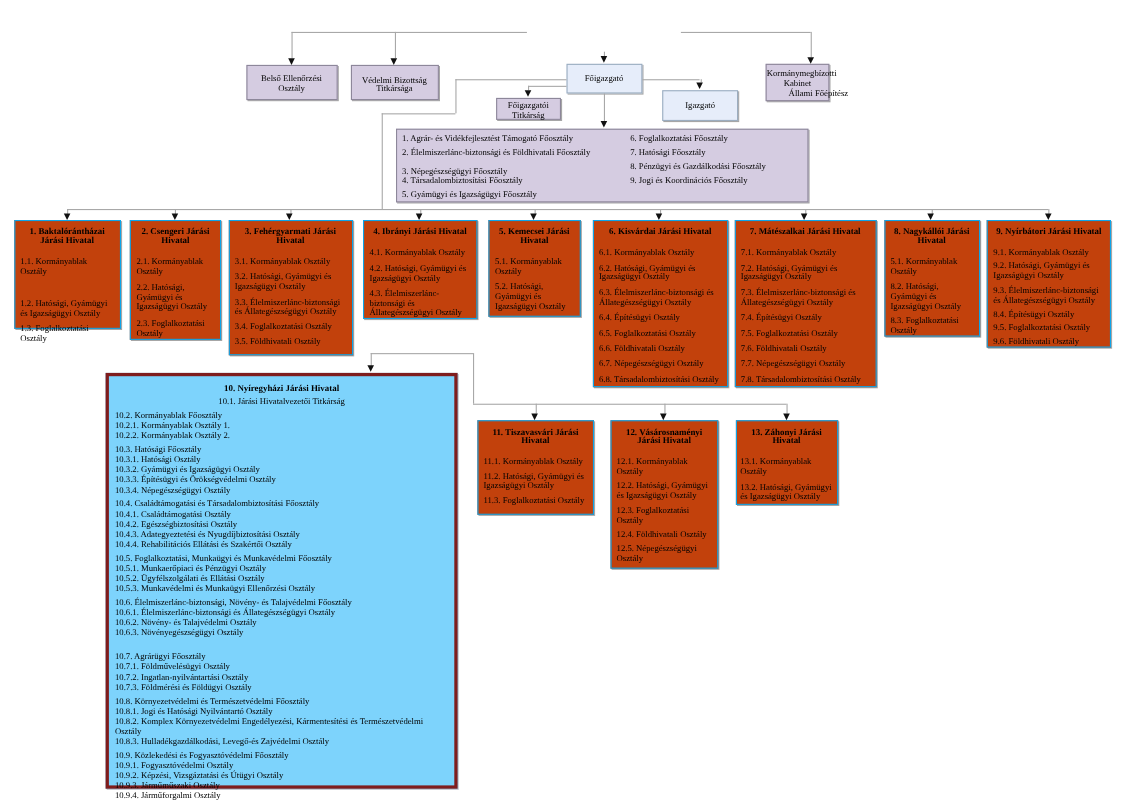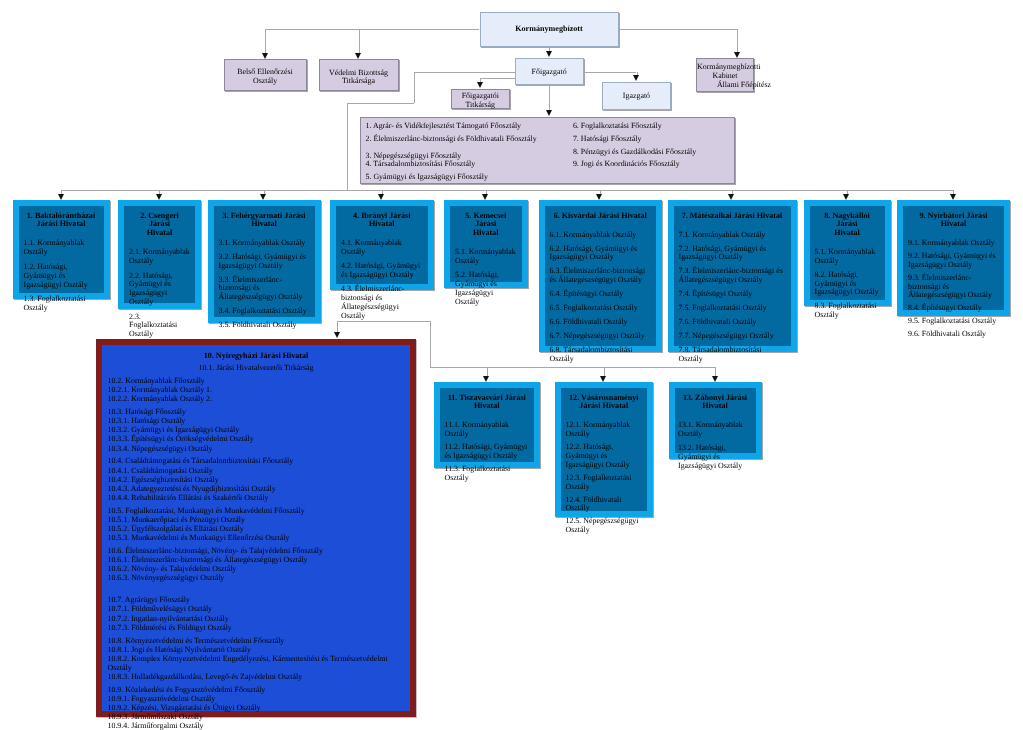--- a/index.html
+++ b/index.html
@@ -3,23 +3,23 @@
 <meta charset="utf-8">
 <title>Szervezeti abra</title>
 <style>
   html,body{margin:0;padding:0;background:#ffffff;}
   body{width:1023px;height:730px;overflow:hidden;
        font-family:"Liberation Serif",serif;color:#000;
        -webkit-font-smoothing:antialiased;
        text-rendering:geometricPrecision;}
   #stage{position:relative;width:1023px;height:730px;}
   .box{position:absolute;box-sizing:border-box;font-size:7.9px;line-height:8.8px;}
-  .bx-green{background:#0369a1;border:6px solid #0ea5e9;}
+  .bx-green{background:#c2410c;border:1px solid #0ea5e9;}
   .bx-purple{background:#d5cce1;border:1px solid #8d879a;}
-  .bx-blue{background:#1d4ed8;border:6px solid #7f1d1d;}
+  .bx-blue{background:#7dd3fc;border:3px solid #7f1d1d;}
   .bx-ltblue{background:#e6edfa;border:1px solid #9badc0;}
   .sh{box-shadow:1px 1px 0 rgba(128,128,128,0.7);}
   .shd{box-shadow:1px 1px 0 rgba(120,130,150,0.5);}
   .ttl{font-weight:bold;text-align:center;font-size:8.1px;}
   .tl{position:absolute;left:0;width:100%;font-weight:normal;font-size:7.9px;line-height:9.2px;}
   .tb{font-weight:bold;font-size:8.1px;}
   .itm{text-align:left;margin-top:5.4px;}
   .fo{position:absolute;white-space:nowrap;margin-top:0;}
   .ttl + .itm{margin-top:10.4px;}
   .nytitle{margin-bottom:0;line-height:9.1px;}
@@ -31,23 +31,20 @@
   .lnh{height:1px;}
   .lnv{width:1px;}
   .arw{position:absolute;width:0;height:0;
        border-left:3.6px solid transparent;border-right:3.6px solid transparent;
        border-top:6.3px solid #111111;}
 </style>
 </head>
 <body>
 
 <div id="stage">
-<div class="box bx-ltblue sh" style="left:479.5px;top:12px;width:139px;height:34.8px;">
-      <div class="ttl tl tb" style="top:11.2px;">Kormánymegbízott</div>
-    </div>
 <div class="box bx-purple sh" style="left:223.5px;top:58.9px;width:83.1px;height:32.3px;">
       <div class="ttl tl" style="top:6.9px;">Belső Ellenőrzési</div>
       <div class="ttl tl" style="top:16.1px;">Osztály</div>
     </div>
 <div class="box bx-purple sh" style="left:318.5px;top:58.9px;width:80.1px;height:32.1px;">
       <div class="ttl tl" style="top:8px;">Védelmi Bizottság</div>
       <div class="ttl tl" style="top:16.1px;">Titkársága</div>
     </div>
 <div class="box bx-ltblue sh" style="left:514.6px;top:57.5px;width:69.1px;height:27.5px;">
       <div class="ttl tl" style="top:8.4px;">Főigazgató</div>
@@ -114,21 +111,21 @@
 <div class="arw" style="left:728.4px;top:193.7px;"></div>
 <div class="ln lnv" style="left:846.8px;top:190.0px;height:4.5px;"></div>
 <div class="arw" style="left:843.2px;top:193.7px;"></div>
 <div class="ln lnv" style="left:953.4px;top:190.0px;height:4.5px;"></div>
 <div class="arw" style="left:949.8px;top:193.7px;"></div>
 <div class="box bx-green sh" style="left:12.5px;top:200px;width:97px;height:98.5px;padding:5.5px 5.0px 0 5.0px;">
 
   <div class="ttl">1. Baktalórántházai</div>
   <div class="ttl">Járási Hivatal</div>
   <div class="itm" style="margin-top:10.4px;">1.1. Kormányablak Osztály</div>
-  <div class="itm" style="margin-top:6px;">1.2. Hatósági, Gyámügyi és Igazságügyi Osztály</div>
+  <div class="itm" style="margin-top:20px;">1.2. Hatósági, Gyámügyi és Igazságügyi Osztály</div>
   <div class="itm" style="margin-top:5.7px;">1.3. Foglalkoztatási Osztály</div>
 </div>
 <div class="box bx-green sh" style="left:118px;top:200px;width:83px;height:109px;padding:5.5px 5.0px 0 5.0px;">
 
   <div class="ttl">2. Csengeri Járási</div>
   <div class="ttl">Hivatal</div>
   <div class="itm" style="margin-top:10.4px;">2.1. Kormányablak Osztály</div>
   <div class="itm" style="margin-top:5.8px;">2.2. Hatósági, Gyámügyi és Igazságügyi Osztály</div>
   <div class="itm" style="margin-top:5.8px;">2.3. Foglalkoztatási Osztály</div>
 </div>

